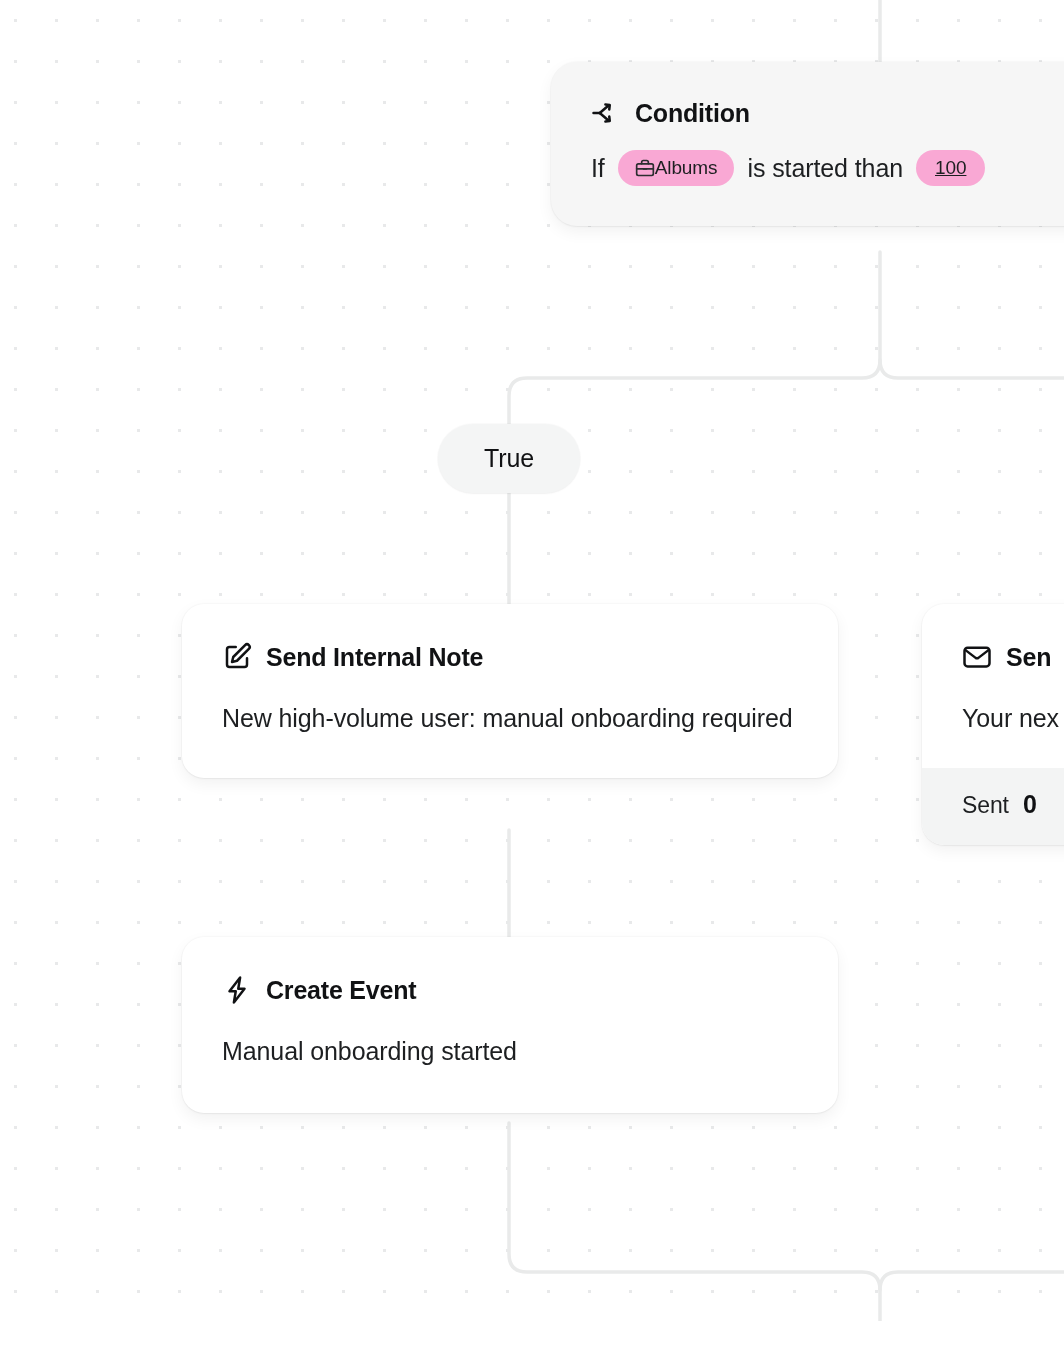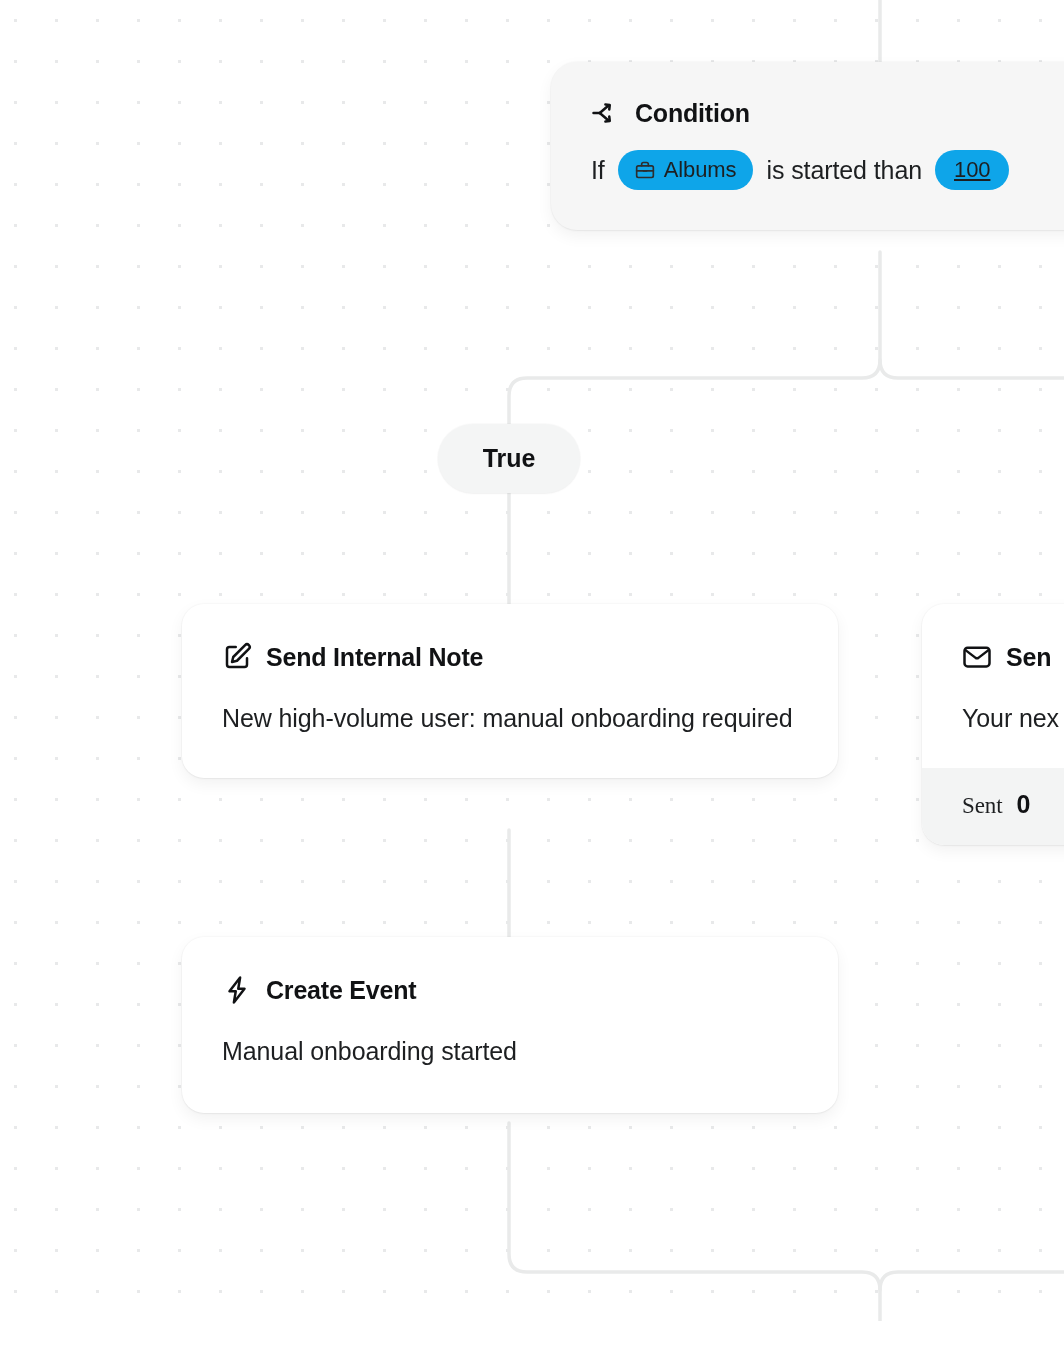--- a/index.html
+++ b/index.html
@@ -88,25 +88,24 @@
     align-items: center;
     gap: 13px;
     font-size: 25px;
     color: #1d1f21;
     letter-spacing: -0.1px;
     white-space: nowrap;
   }
   .chip {
     display: inline-flex;
     align-items: center;
-    gap: 9px;
-    background: #0ea5e9;
+    background: #f9a8d4;
     border-radius: 999px;
     padding: 7px 17px;
-    font-size: 22px;
+    font-size: 19px;
     color: #1d1f21;
   }
   .chip.value { padding: 7px 19px; text-decoration: underline; }
   .chip-icon {
     width: 20px;
     height: 20px;
     display: flex;
     align-items: center;
     justify-content: center;
     color: #2c2e30;
@@ -140,38 +139,37 @@
     background: #f3f4f4;
     padding: 22px 40px 26px 40px;
     display: flex;
     align-items: baseline;
     gap: 14px;
   }
   .footer-label {
     font-size: 23px;
     color: #1d1f21;
     letter-spacing: -0.1px;
-    font-family: Liberation Serif, serif;
   }
   .footer-value {
     font-size: 25px;
     font-weight: 700;
     color: #111214;
   }
 
   
   .branch-pill {
     position: absolute;
     display: flex;
     align-items: center;
     justify-content: center;
     background: #f4f5f5;
     border-radius: 999px;
     font-size: 25px;
-    font-weight: 700;
+    font-weight: 400;
     color: #111214;
     letter-spacing: -0.1px;
     box-shadow: 0 1px 2px rgba(16,17,18,0.04), 0 0 0 1px rgba(16,17,18,0.02);
   }
   #pill-true {
     left: 438px;
     top: 424px;
     width: 142px;
     height: 69px;
   }

